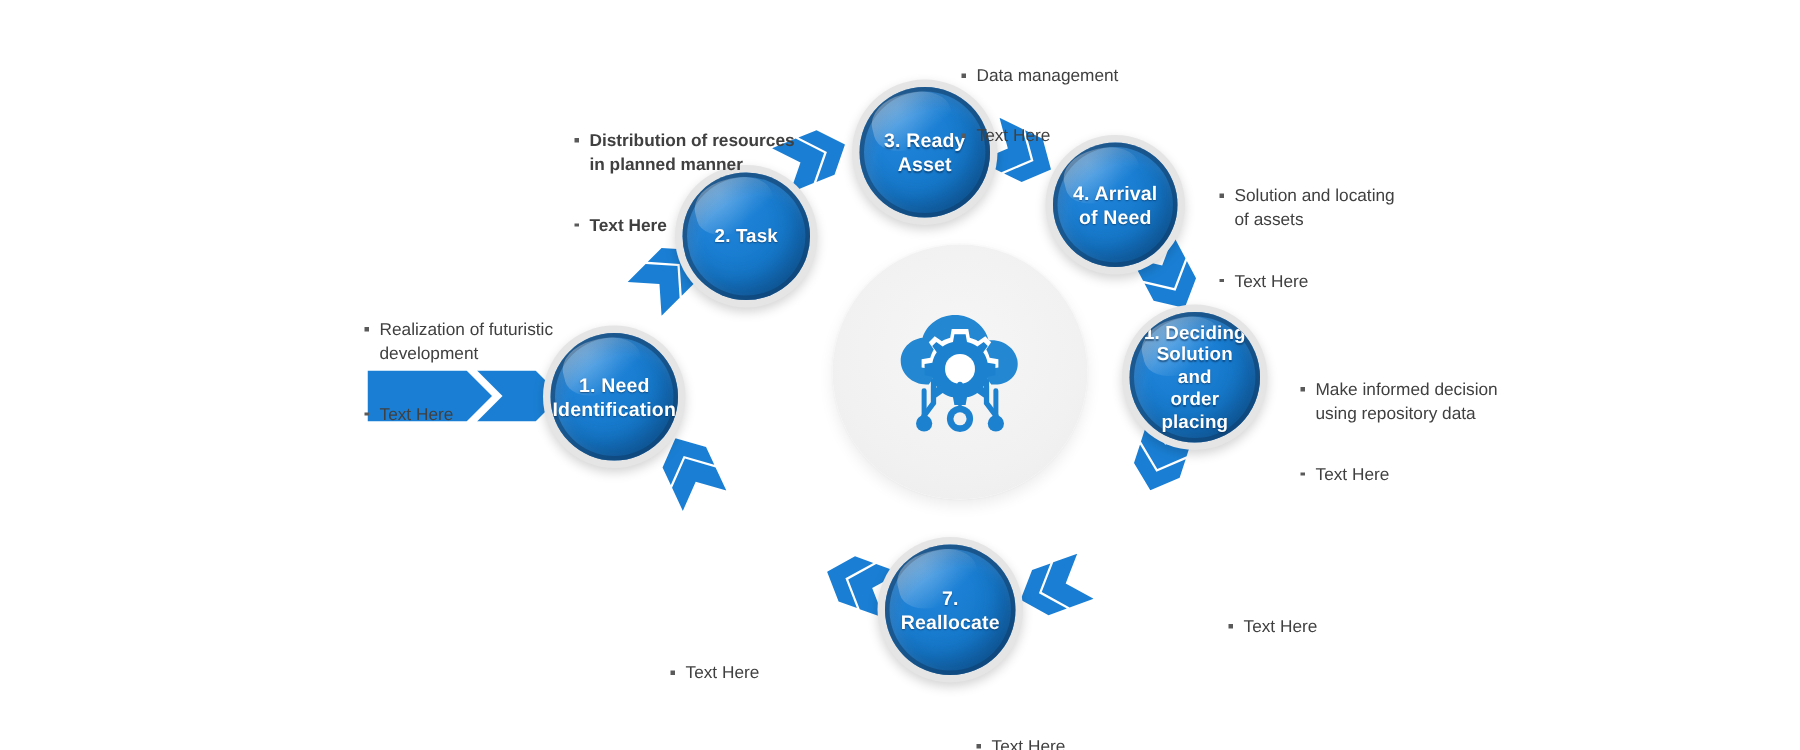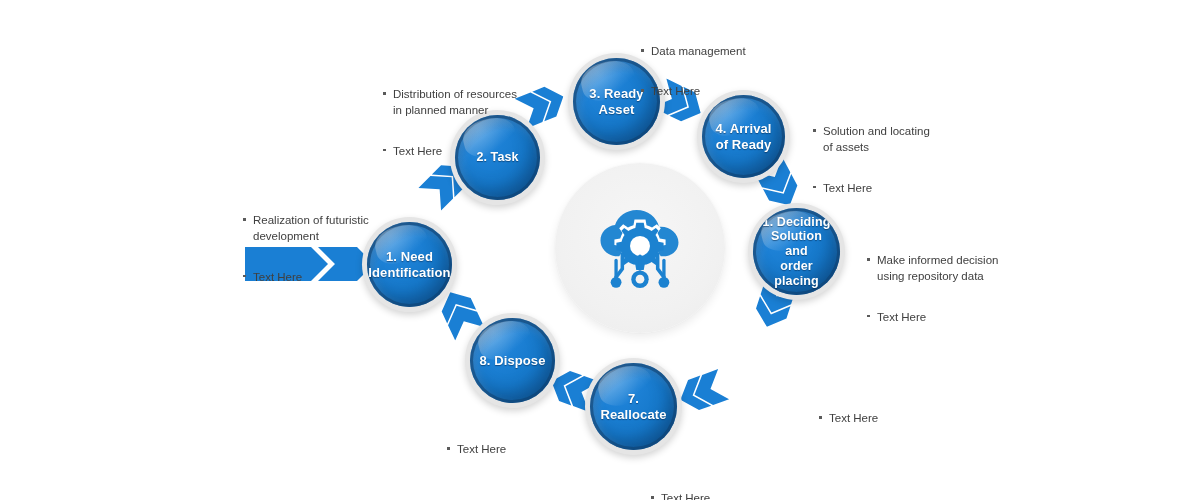--- a/index.html
+++ b/index.html
@@ -253,50 +253,45 @@
   </div>
 
   <div class="node" style="left:568px; top:53px; width:97px; height:97px;">
     <div class="ball">
       <div class="label"><span>3. Ready</span><br><span>Asset</span></div>
     </div>
   </div>
 
   <div class="node" style="left:697px; top:90px; width:93px; height:93px;">
     <div class="ball">
-      <div class="label"><span>4. Arrival</span><br><span>of Ready</span></div>
+      <div class="label"><span>4. Arrival</span><br><span>of Need</span></div>
     </div>
   </div>
 
   <div class="node small" style="left:748px; top:203px; width:97px; height:97px;">
     <div class="ball">
       <div class="label"><span>1. Deciding</span><br><span>Solution and</span><br><span>order placing</span></div>
     </div>
   </div>
 
 
   <div class="node" style="left:585px; top:358px; width:97px; height:97px;">
     <div class="ball">
       <div class="label"><span>7.  Reallocate</span></div>
     </div>
   </div>
 
-  <div class="node" style="left:465px; top:313px; width:95px; height:95px;">
-    <div class="ball">
-      <div class="label"><span>8. Dispose</span></div>
-    </div>
-  </div>
 
   <div class="callout" style="left:242px; top:188px;">
     <div class="li"><span>Realization of futuristic</span></div>
     <div class="cont">development</div>
     <div class="li"><span>Text Here</span></div>
   </div>
 
-  <div class="callout" style="left:382px; top:62px;">
+  <div class="callout" style="left:382px; top:62px;font-weight:bold;">
     <div class="li"><span>Distribution of resources</span></div>
     <div class="cont">in planned  manner</div>
     <div class="li"><span>Text Here</span></div>
   </div>
 
   <div class="callout" style="left:640px; top:19px;">
     <div class="li"><span>Data management</span></div>
     <div class="li"><span>Text Here</span></div>
   </div>
 

